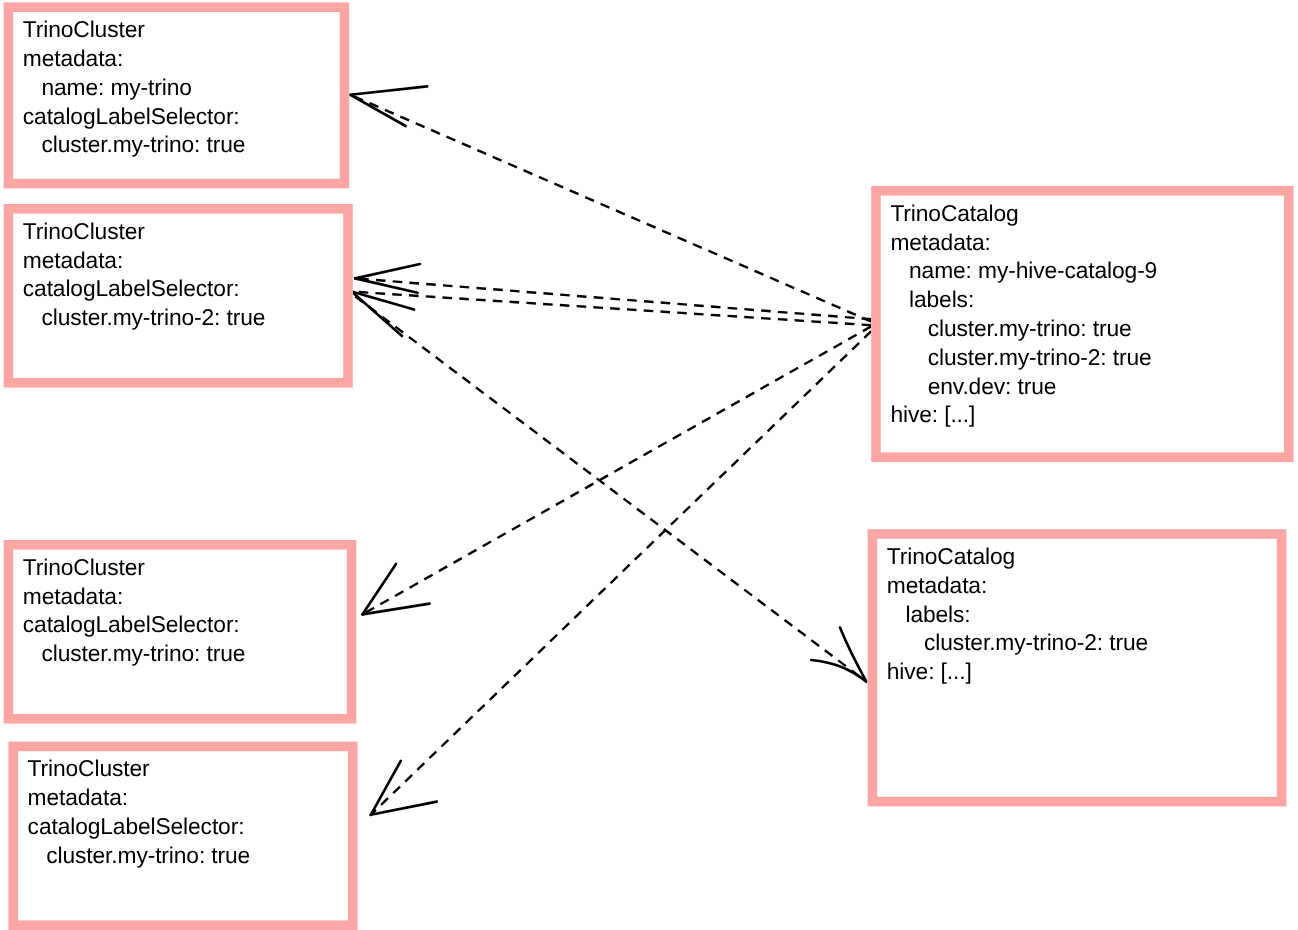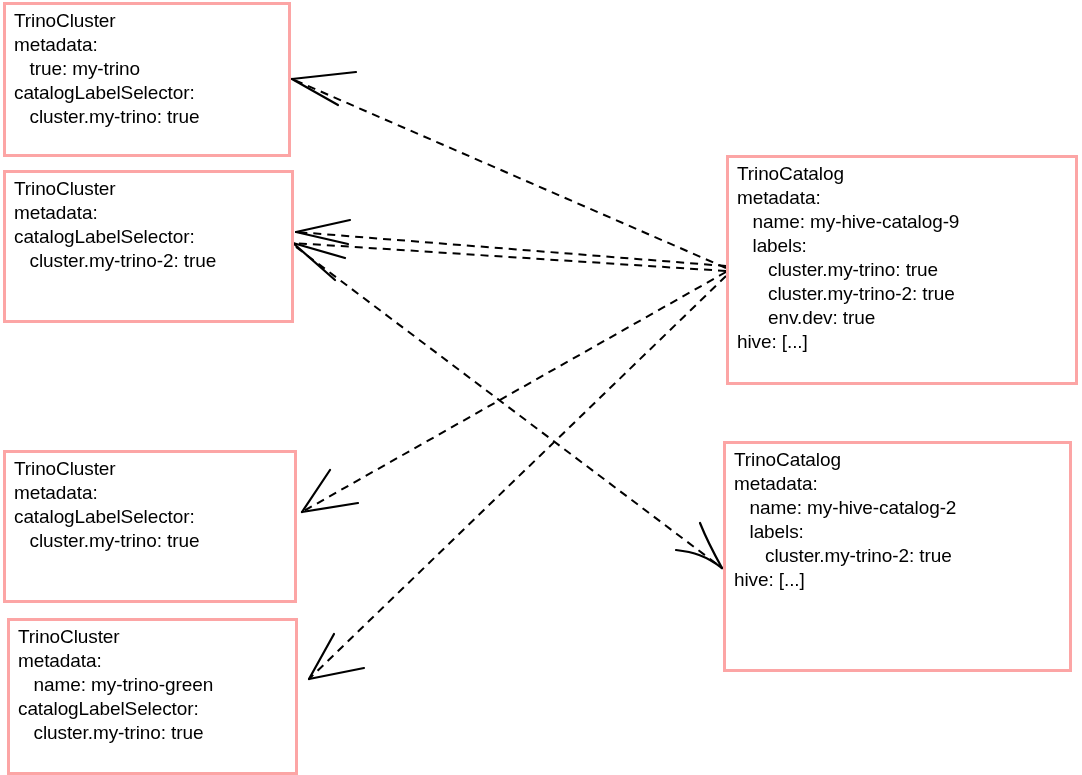--- a/index.html
+++ b/index.html
@@ -12,21 +12,21 @@
     width: 1082px;
     height: 775px;
     background: #ffffff;
     overflow: hidden;
     font-family: "Liberation Sans", sans-serif;
   }
   .node {
     position: absolute;
     box-sizing: border-box;
     background: #ffffff;
-    border: 3px solid #fca5a5;
+    border: 8px solid #fca5a5;
     padding: 4px 0 0 8px;
   }
   .line {
     font-size: 19px;
     line-height: 24px;
     color: #000000;
     white-space: pre;
     letter-spacing: -0.1px;
   }
   #edges {
@@ -90,21 +90,21 @@
     <g>
       <path class="edge-path" d="M 296 247 L 722 568"></path>
       <path class="edge-head" d="M 722 568 C 706 556 694 552 676 550"></path>
       <path class="edge-head" d="M 722 568 C 712 550 706 538 700 523"></path>
     </g>
   </svg>
 
   <div class="node" style="left:3px; top:2px; width:288px; height:155px;">
     <div class="line">TrinoCluster</div>
     <div class="line">metadata:</div>
-    <div class="line">   true: my-trino</div>
+    <div class="line">   name: my-trino</div>
     <div class="line">catalogLabelSelector:</div>
     <div class="line">   cluster.my-trino: true</div>
   </div>
 
   <div class="node" style="left:3px; top:170px; width:291px; height:153px;">
     <div class="line">TrinoCluster</div>
     <div class="line">metadata:</div>
     <div class="line">catalogLabelSelector:</div>
     <div class="line">   cluster.my-trino-2: true</div>
   </div>
@@ -112,38 +112,36 @@
   <div class="node" style="left:3px; top:450px; width:294px; height:153px;">
     <div class="line">TrinoCluster</div>
     <div class="line">metadata:</div>
     <div class="line">catalogLabelSelector:</div>
     <div class="line">   cluster.my-trino: true</div>
   </div>
 
   <div class="node" style="left:7px; top:618px; width:291px; height:157px;">
     <div class="line">TrinoCluster</div>
     <div class="line">metadata:</div>
-    <div class="line">   name: my-trino-green</div>
     <div class="line">catalogLabelSelector:</div>
     <div class="line">   cluster.my-trino: true</div>
   </div>
 
   <div class="node" style="left:726px; top:155px; width:352px; height:230px;">
     <div class="line">TrinoCatalog</div>
     <div class="line">metadata:</div>
     <div class="line">   name: my-hive-catalog-9</div>
     <div class="line">   labels:</div>
     <div class="line">      cluster.my-trino: true</div>
     <div class="line">      cluster.my-trino-2: true</div>
     <div class="line">      env.dev: true</div>
     <div class="line">hive: [...]</div>
   </div>
 
   <div class="node" style="left:723px; top:441px; width:349px; height:231px;">
     <div class="line">TrinoCatalog</div>
     <div class="line">metadata:</div>
-    <div class="line">   name: my-hive-catalog-2</div>
     <div class="line">   labels:</div>
     <div class="line">      cluster.my-trino-2: true</div>
     <div class="line">hive: [...]</div>
   </div>
 
 </div>
 
 </body></html>

